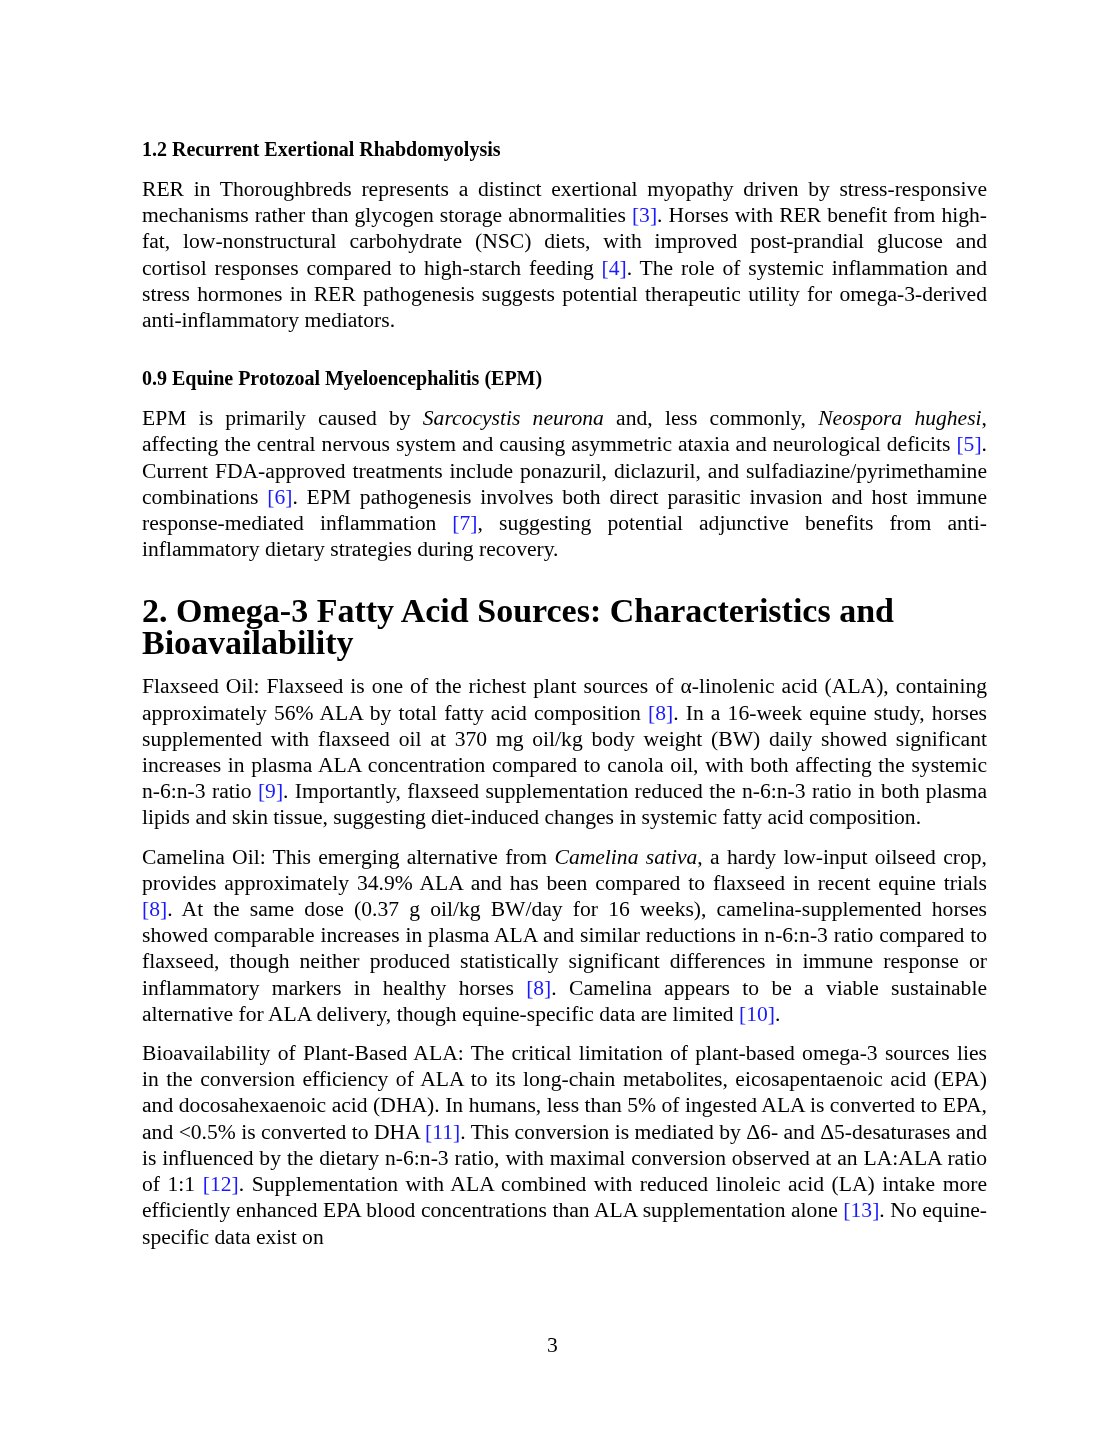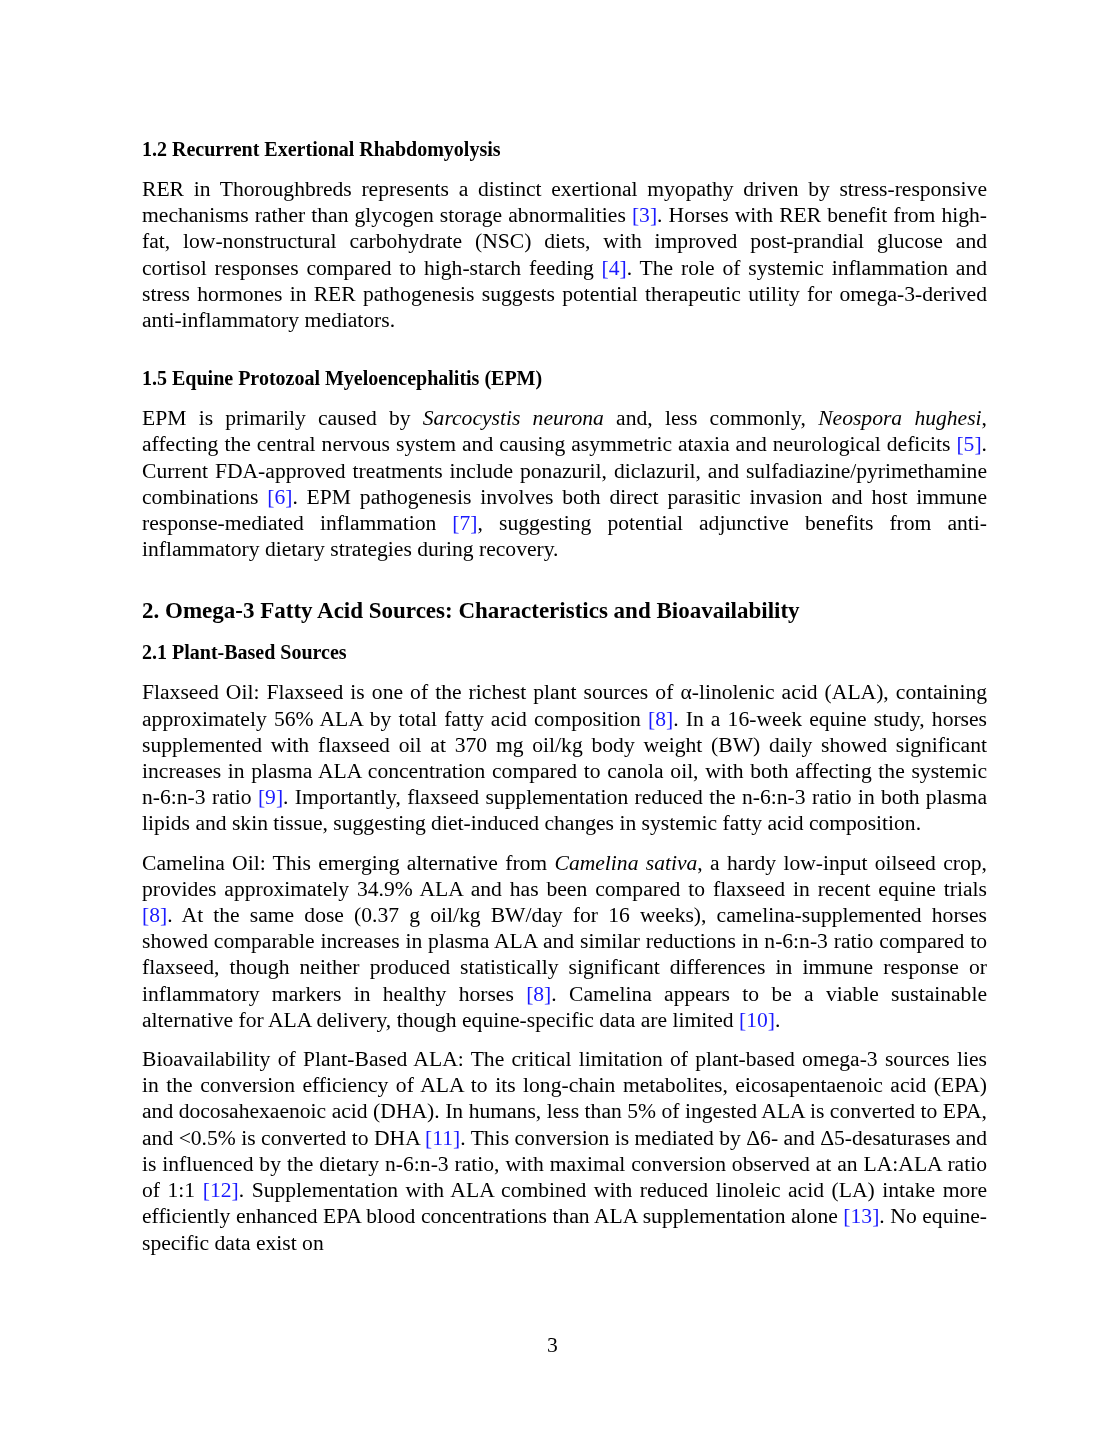--- a/index.html
+++ b/index.html
@@ -1,40 +1,39 @@
 <!DOCTYPE html>
 <html><head>
 <meta charset="utf-8">
 <style>
   html, body { margin: 0; padding: 0; background: #ffffff; }
   body { width: 1105px; height: 1430px; position: relative; overflow: hidden; }
   .page { position: absolute; left: 130px; top: 136px; width: 845px;
     font-family: "Liberation Serif", "DejaVu Serif", serif; color: #000; font-size: 21.6px; line-height: 26.2px; margin-left: 12px; }
   h3.sub { font-size: 20px; font-weight: bold; margin: 0; line-height: 26px; }
-  h2.sec { font-size: 23px; font-weight: bold; margin: 0; line-height: 32px; font-family: Liberation Serif, serif; }
+  h2.sec { font-size: 34px; font-weight: bold; margin: 0; line-height: 32px; font-family: Liberation Serif, serif; }
   p { margin: 0; text-align: justify; hyphens: manual; }
   .cite { color: #1a1aff; text-decoration: none; cursor: pointer; }
   .lead { font-weight: normal; }
   i { }
   .pagenum { position: absolute; left: 0; width: 1105px; top: 1333px; text-align: center;
     font-family: "Liberation Serif", "DejaVu Serif", serif; font-size: 21.6px; }
 </style>
 </head>
 <body>
 
 <div class="page">
 
   <h3 class="sub">1.2 Recurrent Exertional Rhabdomyolysis</h3>
   <p style="margin-top:14px"><span>RER in Thoroughbreds represents a distinct exertional myopathy driven by stress-responsive mechanisms rather than glycogen storage abnormalities </span><a class="cite">[3]</a><span>. Horses with RER benefit from high-fat, low-nonstructural carbohydrate (NSC) diets, with improved post-prandial glucose and cortisol responses compared to high-starch feeding </span><a class="cite">[4]</a><span>.  The role of systemic inflammation and stress hormones in RER pathogenesis suggests potential therapeutic utility for omega-3-derived anti-inflammatory mediators.</span></p>
 
-  <h3 class="sub" style="margin-top:32px">1.5 Equine Protozoal Myeloencephalitis (EPM)</h3>
+  <h3 class="sub" style="margin-top:32px">0.9 Equine Protozoal Myeloencephalitis (EPM)</h3>
   <p style="margin-top:14px"><span>EPM is primarily caused by </span><i>Sarcocystis neurona</i><span> and, less commonly, </span><i>Neospora hughesi</i><span>, affecting the central nervous system and causing asymmetric ataxia and neurological deficits </span><a class="cite">[5]</a><span>. Current FDA-approved treatments include ponazuril, diclazuril, and sulfadi­azine/pyrimethamine combinations </span><a class="cite">[6]</a><span>. EPM pathogenesis involves both direct parasitic invasion and host immune response-mediated inflammation </span><a class="cite">[7]</a><span>, suggesting potential adjunctive benefits from anti-inflammatory dietary strategies during recovery.</span></p>
 
   <h2 class="sec" style="margin-top:33px">2. Omega-3 Fatty Acid Sources: Characteristics and Bioavailability</h2>
-  <h3 class="sub" style="margin-top:12px">2.1 Plant-Based Sources</h3>
 
   <p style="margin-top:14px"><span class="lead">Flaxseed Oil:</span><span> Flaxseed is one of the richest plant sources of α-linolenic acid (ALA), con­taining approximately 56% ALA by total fatty acid composition </span><a class="cite">[8]</a><span>. In a 16-week equine study, horses supplemented with flaxseed oil at 370 mg oil/kg body weight (BW) daily showed significant increases in plasma ALA concentration compared to canola oil, with both affecting the systemic n-6:n-3 ratio </span><a class="cite">[9]</a><span>.  Importantly, flaxseed supplementation re­duced the n-6:n-3 ratio in both plasma lipids and skin tissue, suggesting diet-induced changes in systemic fatty acid composition.</span></p>
 
   <p style="margin-top:13px"><span class="lead">Camelina Oil:</span><span>  This emerging alternative from </span><i>Camelina sativa</i><span>, a hardy low-input oilseed crop, provides approximately 34.9% ALA and has been compared to flaxseed in recent equine trials </span><a class="cite">[8]</a><span>.  At the same dose (0.37 g oil/kg BW/day for 16 weeks), camelina-supplemented horses showed comparable increases in plasma ALA and similar reductions in n-6:n-3 ratio compared to flaxseed, though neither produced statistically significant differences in immune response or inflammatory markers in healthy horses </span><a class="cite">[8]</a><span>.  Camelina appears to be a viable sustainable alternative for ALA delivery, though equine-specific data are limited </span><a class="cite">[10]</a><span>.</span></p>
 
   <p style="margin-top:13px"><span class="lead">Bioavailability of Plant-Based ALA:</span><span> The critical limitation of plant-based omega-3 sources lies in the conversion efficiency of ALA to its long-chain metabolites, eicos­apentaenoic acid (EPA) and docosahexaenoic acid (DHA). In humans, less than 5% of ingested ALA is converted to EPA, and &lt;0.5% is converted to DHA </span><a class="cite">[11]</a><span>. This conversion is mediated by Δ6- and Δ5-desaturases and is influenced by the dietary n-6:n-3 ratio, with maximal conversion observed at an LA:ALA ratio of 1:1 </span><a class="cite">[12]</a><span>. Supplementation with ALA combined with reduced linoleic acid (LA) intake more efficiently enhanced EPA blood concentrations than ALA supplementation alone </span><a class="cite">[13]</a><span>.  No equine-specific data exist on</span></p>
 </div>
 
 <div class="pagenum">3</div>
 

